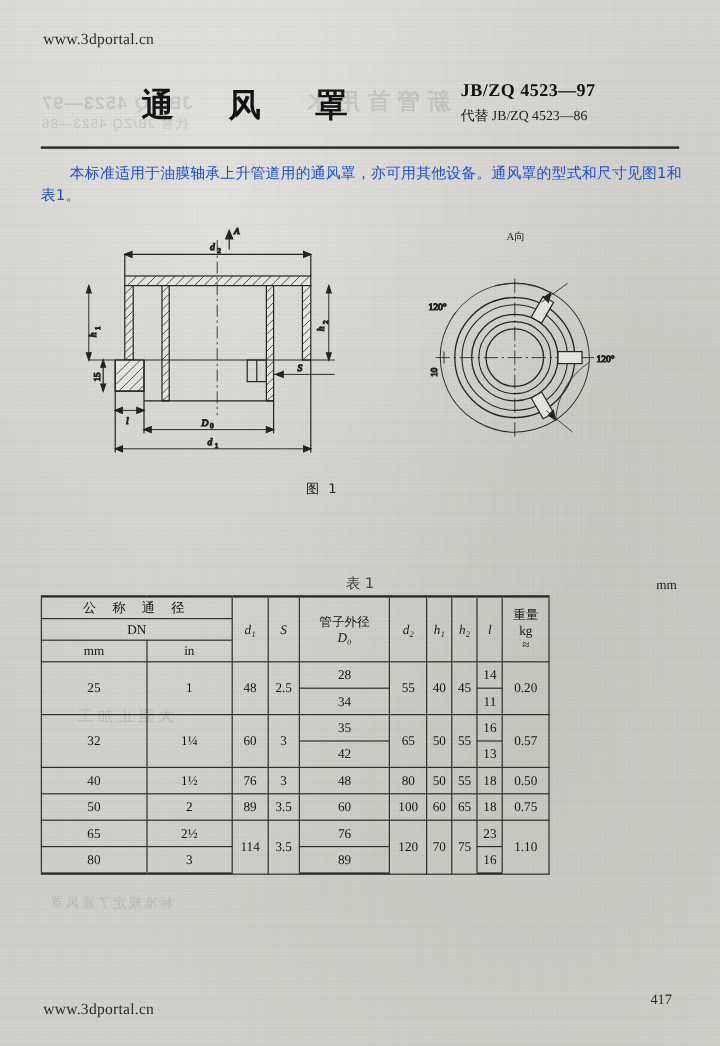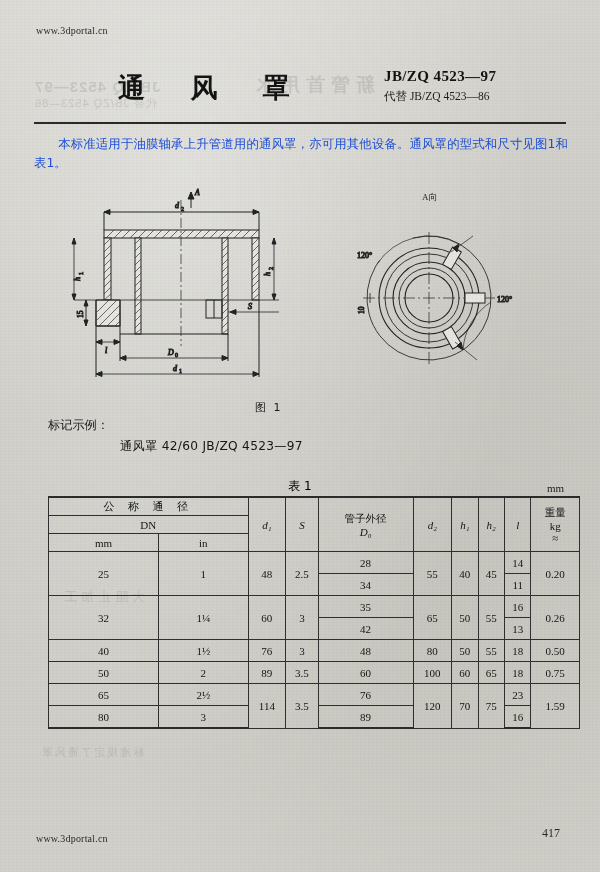--- a/index.html
+++ b/index.html
@@ -31,21 +31,21 @@
     color:rgba(90,90,95,.17);
     font-family:"Liberation Sans", sans-serif;
     letter-spacing:1px;
     transform:scaleX(-1);
     user-select:none;
   }
 
   .url{
     position:absolute;left:36px;
     font-family:"Liberation Serif", serif;
-    font-size:10px;color:#2a2a2a;letter-spacing:.2px;
+    font-size:13px;color:#2a2a2a;letter-spacing:.2px;
   }
   .url.top{top:25px;}
   .url.bottom{top:833px;}
 
   .pageno{
     position:absolute;right:40px;top:826px;
     font-family:"Liberation Serif", serif;font-size:12px;color:#2b2b2b;
   }
 
   
@@ -97,28 +97,28 @@
     line-height:19px;
   }
   .mark .l1{padding-left:14px;}
   .mark .l2{padding-left:52px;margin-top:2px;}
   .mark .l3{padding-left:86px;margin-top:2px;letter-spacing:.3px;}
   .mark i{font-family:"Liberation Serif", serif;font-style:italic;}
 
   
   .tbl-title{
     position:absolute;left:0;right:0;top:478px;text-align:center;
-    font-family:"DejaVu Sans", sans-serif;font-size:12px;color:#000000;
+    font-family:"DejaVu Sans", sans-serif;font-size:12px;color:#404040;
   }
   .tbl-unit{
     position:absolute;right:36px;top:482px;
     font-family:"Liberation Serif", serif;font-size:11px;color:#1b1b1b;
   }
   table.spec{
-    position:absolute;left:48px;top:496px;width:532px;
+    position:absolute;left:34px;top:496px;width:424px;
     border-collapse:collapse;
     font-family:"Liberation Serif", serif;
     font-size:11px;color:#141414;
     background:transparent;
   }
   table.spec th, table.spec td{
     border:1px solid #2f2f2f;
     text-align:center;vertical-align:middle;
     padding:0;
     height:21px;
@@ -359,22 +359,20 @@
     <line x1="336" y1="107" x2="336" y2="117" stroke-width=".8"></line>
 
   </g>
   <text x="388" y="14" font-size="9" fill="#1e1e1e" font-family="DejaVu Sans, sans-serif">A向</text>
 </svg>
 </div>
 
 <div class="fig-caption">图 1</div>
 
 <div class="mark">
-  <div class="l1">标记示例：</div>
-  <div class="l3">通风罩   42/60   JB/ZQ 4523—97</div>
 </div>
 
 <div class="tbl-title">表 1</div>
 <div class="tbl-unit">mm</div>
 
 <table class="spec">
   <tbody>
     <tr>
       <th class="hd-top dn-head" colspan="2">公 称 通 径</th>
       <th rowspan="3" class="ital">d₁</th>
@@ -421,21 +419,21 @@
     <tr>
       <td rowspan="2">32</td>
       <td rowspan="2">1¼</td>
       <td rowspan="2">60</td>
       <td rowspan="2">3</td>
       <td>35</td>
       <td rowspan="2">65</td>
       <td rowspan="2">50</td>
       <td rowspan="2">55</td>
       <td>16</td>
-      <td rowspan="2">0.26</td>
+      <td rowspan="2">0.57</td>
     </tr>
     <tr>
       <td>42</td>
       <td>13</td>
     </tr>
 
     <tr>
       <td>40</td>
       <td>1½</td>
       <td>76</td>
@@ -464,21 +462,21 @@
     <tr>
       <td>65</td>
       <td>2½</td>
       <td rowspan="2">114</td>
       <td rowspan="2">3.5</td>
       <td>76</td>
       <td rowspan="2">120</td>
       <td rowspan="2">70</td>
       <td rowspan="2">75</td>
       <td>23</td>
-      <td rowspan="2">1.59</td>
+      <td rowspan="2">1.10</td>
     </tr>
     <tr>
       <td>80</td>
       <td>3</td>
       <td>89</td>
       <td>16</td>
     </tr>
   </tbody>
 </table>
 

